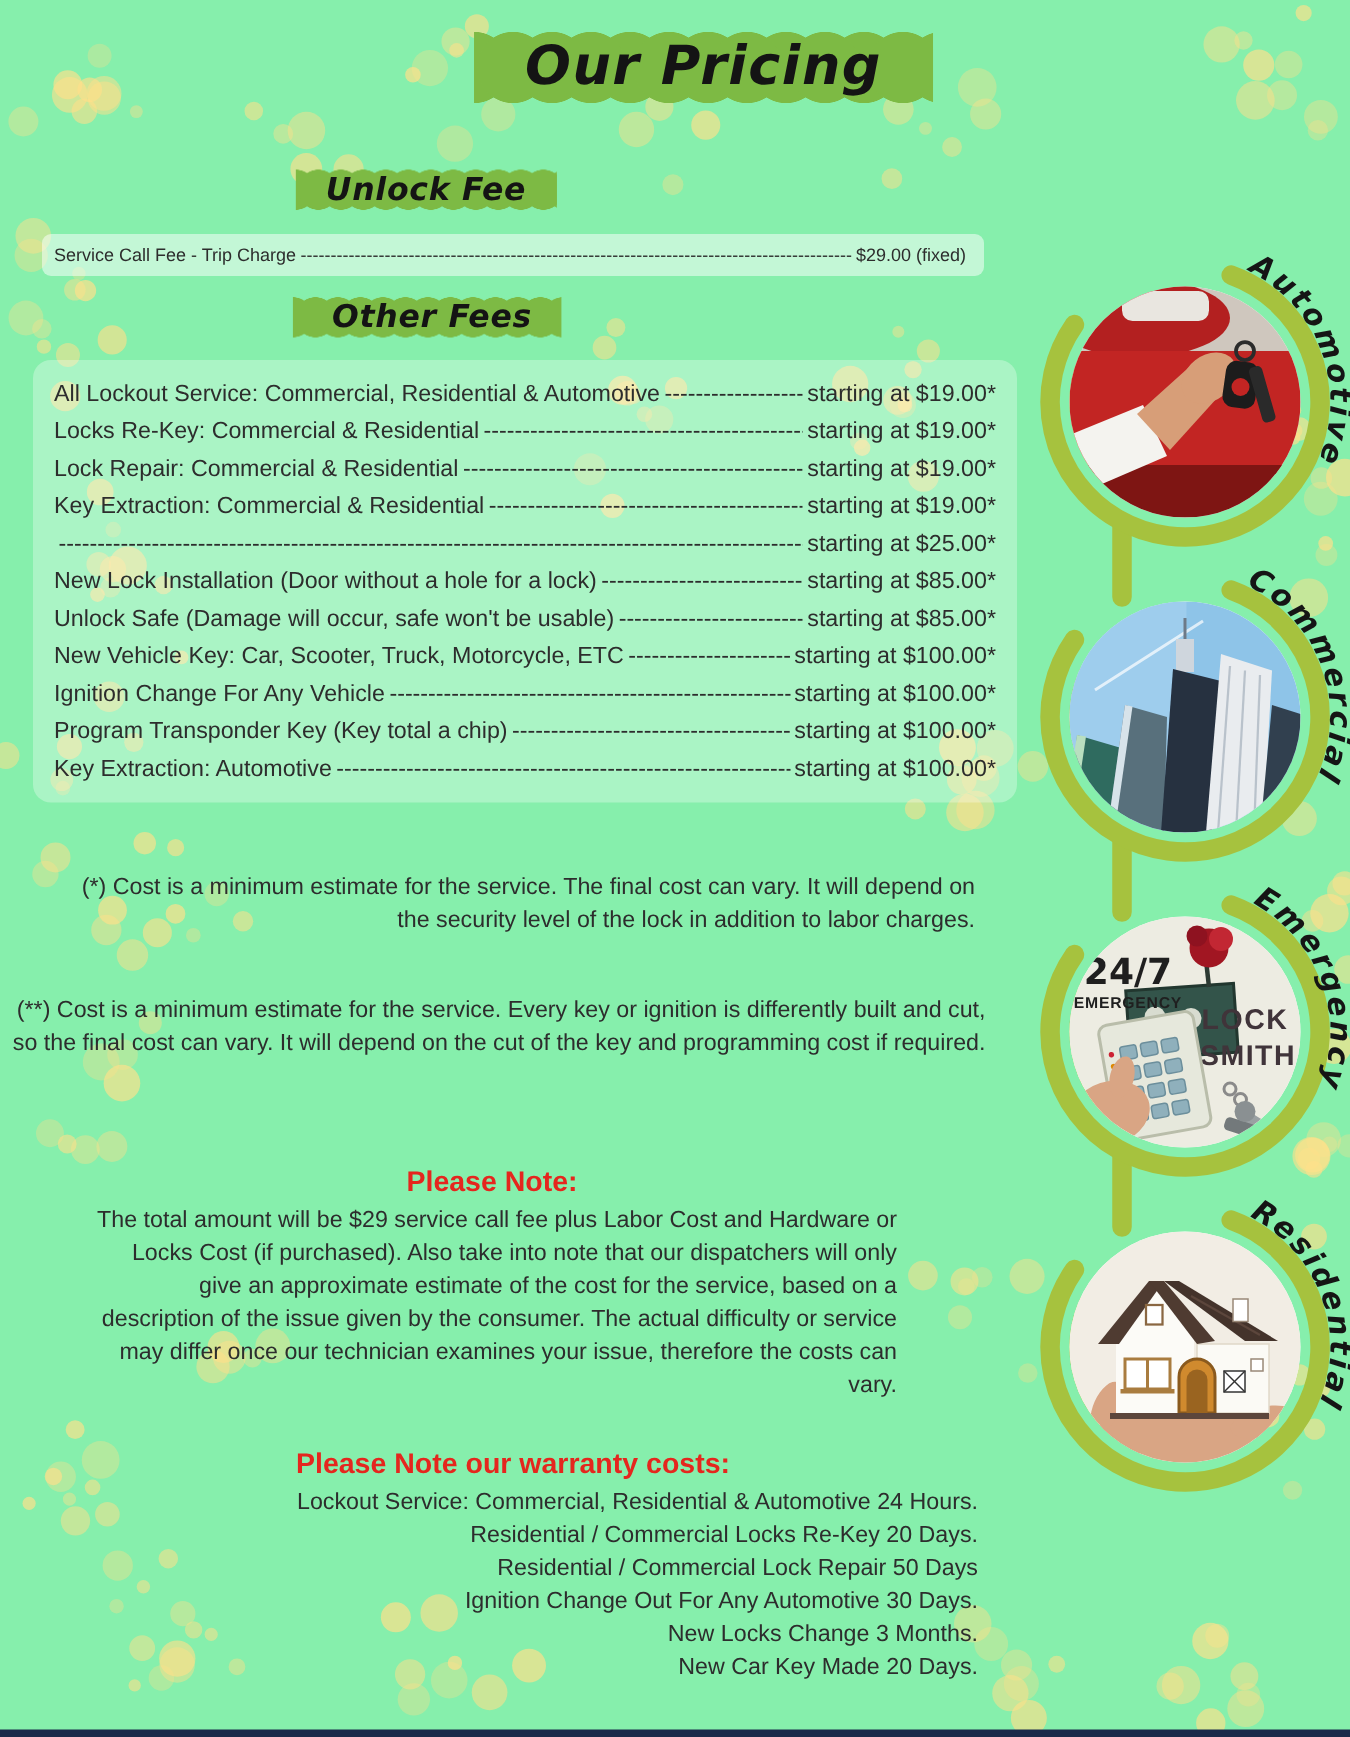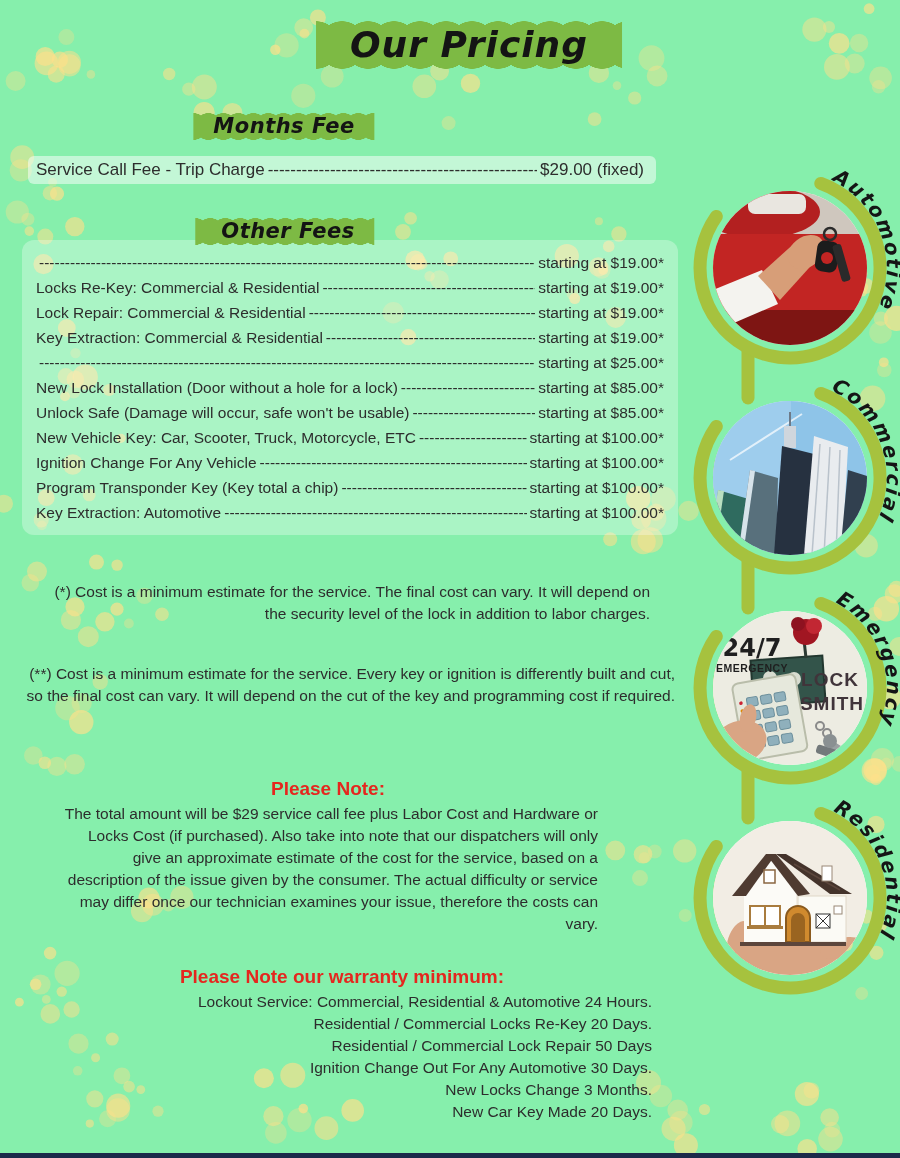--- a/index.html
+++ b/index.html
@@ -36,44 +36,44 @@
   }
   .small-pill{height:31px;line-height:31px;font-size:21px;padding:0 20px;letter-spacing:.5px;}
   .small-pill::before{
     background-image:
       radial-gradient(circle 13.5px at 15px 50%, #7DBA44 98%, rgba(0,0,0,0) 100%),
       radial-gradient(circle 13.5px at 15px 50%, #7DBA44 98%, rgba(0,0,0,0) 100%);
     background-size:30px 100%,30px 100%;
     background-position:0 0,15px 0;
   }
   .basic-pill{left:284px;top:111px;}
-  .other-pill{left:285px;top:216px;padding-left:26px;}
+  .other-pill{left:285px;top:196px;padding-left:26px;}
 
   
   .service-bar{
     position:absolute;left:28px;top:156px;width:628px;height:28px;
     background:rgba(255,255,255,.5);border-radius:6px;z-index:1;
     display:flex;align-items:center;
     padding:0 12px 0 8px;box-sizing:border-box;
-    font-size:17px;white-space:nowrap;
+    font-size:12px;white-space:nowrap;
   }
   
   .fees-panel{
     position:absolute;left:22px;top:240px;width:656px;z-index:1;
     background:rgba(255,255,255,.3);border-radius:12px;
     padding:10px 14px;box-sizing:border-box;
   }
   .fee-row{display:flex;align-items:baseline;line-height:25px;font-size:15.5px;white-space:nowrap;}
   .fee-label{flex:0 0 auto;}
   .dash-fill{flex:1 1 auto;overflow:hidden;margin:0 3px;}
   .fee-price{flex:0 0 auto;}
 
   .center-text{position:absolute;z-index:1;text-align:right;font-size:15.5px;line-height:22px;}
   .disc1{left:50px;top:581px;width:600px;}
-  .disc2{left:25px;top:663px;width:650px;}
+  .disc2{left:7px;top:663px;width:650px;}
   .red-heading{
     position:absolute;z-index:1;text-align:center;
     color:#E5261E;font-weight:bold;font-size:19px;
   }
   .note-heading{left:28px;top:778px;width:600px;}
   .note-body{left:58px;top:803px;width:540px;}
   .warranty-heading{left:32px;top:966px;width:620px;}
   .warranty-lines{left:32px;top:991px;width:620px;}
   .warranty-lines div{line-height:22px;}
 
@@ -295,32 +295,33 @@
       <circle cx="899.0" cy="646.4" r="9.5" fill="#FFE08A" opacity="0.52"></circle>
       <circle cx="875.0" cy="613.9" r="7.2" fill="#FFE08A" opacity="0.47"></circle>
       <circle cx="894.3" cy="593.9" r="9.6" fill="#FFE08A" opacity="0.56"></circle>
       <circle cx="866.2" cy="545.7" r="11.7" fill="#FFE08A" opacity="0.49"></circle>
       <circle cx="896.4" cy="588.9" r="8.1" fill="#FFE08A" opacity="0.56"></circle>
       <circle cx="886.3" cy="608.8" r="12.8" fill="#FFE08A" opacity="0.67"></circle>
     </svg>
 
   <div class="bubble title-pill">Our Pricing</div>
 
-  <div class="bubble small-pill basic-pill">Months Fee</div>
+  <div class="bubble small-pill basic-pill">Unlock Fee</div>
 
   <div class="service-bar">
     <span class="fee-label">Service Call Fee - Trip Charge</span>
     <span class="dash-fill">--------------------------------------------------------------------------------------------------------------</span>
     <span class="fee-price">$29.00 (fixed)</span>
   </div>
 
   <div class="bubble small-pill other-pill">Other Fees</div>
 
   <div class="fees-panel">
     <div class="fee-row">
+        <span class="fee-label">All Lockout Service: Commercial, Residential &amp; Automotive</span>
         <span class="dash-fill">--------------------------------------------------------------------------------------------------------------</span>
         <span class="fee-price">starting at $19.00*</span>
       </div>
     <div class="fee-row">
         <span class="fee-label">Locks Re-Key: Commercial &amp; Residential</span>
         <span class="dash-fill">--------------------------------------------------------------------------------------------------------------</span>
         <span class="fee-price">starting at $19.00*</span>
       </div>
     <div class="fee-row">
         <span class="fee-label">Lock Repair: Commercial &amp; Residential</span>
@@ -367,21 +368,21 @@
         <span class="fee-price">starting at $100.00*</span>
       </div>
   </div>
 
   <div class="center-text disc1">(*) Cost is a minimum estimate for the service. The final cost can vary. It will depend on the security level of the lock in addition to labor charges.</div>
   <div class="center-text disc2">(**) Cost is a minimum estimate for the service. Every key or ignition is differently built and cut, so the final cost can vary. It will depend on the cut of the key and programming cost if required.</div>
 
   <div class="red-heading note-heading">Please Note:</div>
   <div class="center-text note-body">The total amount will be $29 service call fee plus Labor Cost and Hardware or Locks Cost (if purchased). Also take into note that our dispatchers will only give an approximate estimate of the cost for the service, based on a description of the issue given by the consumer. The actual difficulty or service may differ once our technician examines your issue, therefore the costs can vary.</div>
 
-  <div class="red-heading warranty-heading">Please Note our warranty minimum:</div>
+  <div class="red-heading warranty-heading">Please Note our warranty costs:</div>
   <div class="center-text warranty-lines">
     <div>Lockout Service: Commercial, Residential &amp; Automotive 24 Hours.</div>
     <div>Residential / Commercial Locks Re-Key 20 Days.</div>
     <div>Residential / Commercial Lock Repair 50 Days</div>
     <div>Ignition Change Out For Any Automotive 30 Days.</div>
     <div>New Locks Change 3 Months.</div>
     <div>New Car Key Made 20 Days.</div>
   </div>
 
   <svg class="rail" width="232" height="880" viewBox="0 0 232 880">

